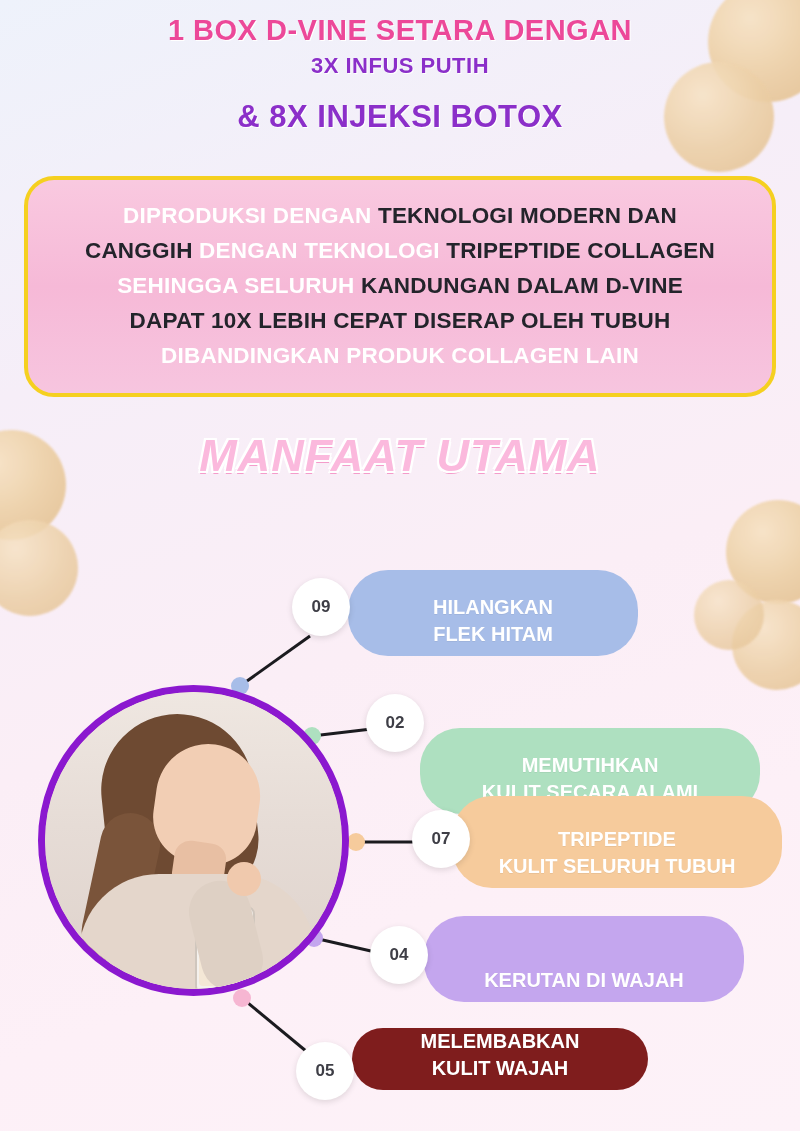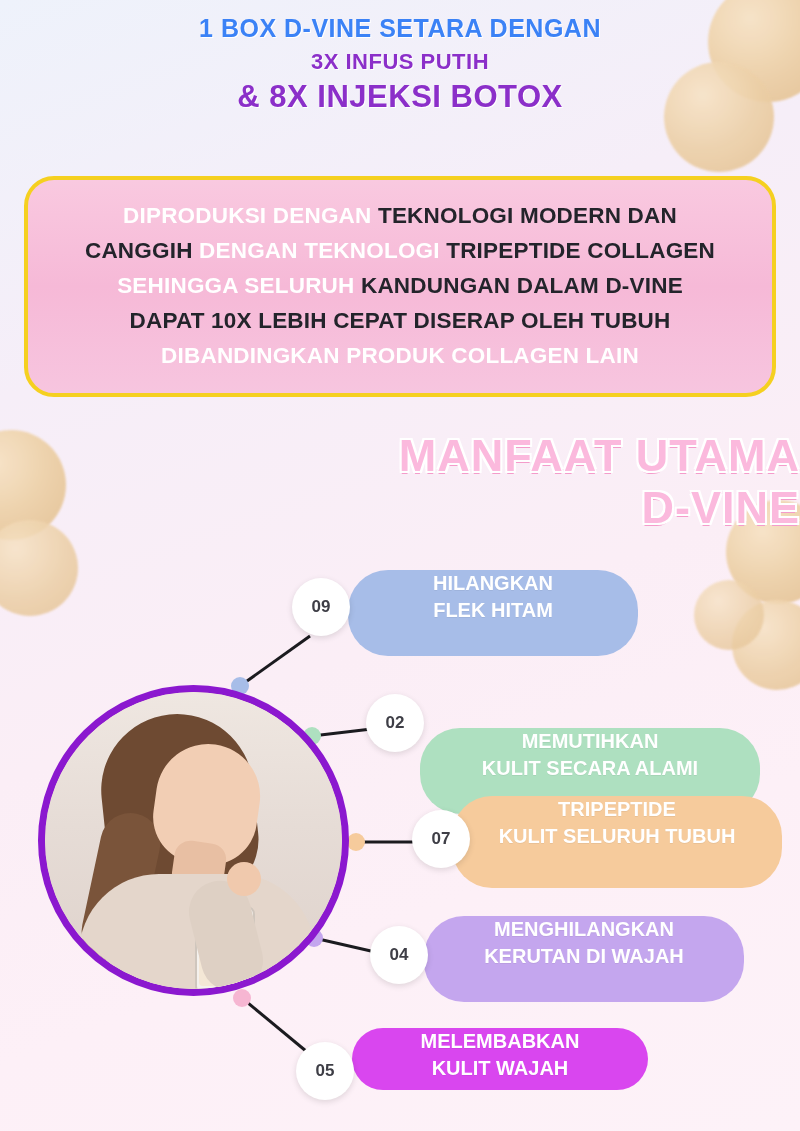--- a/index.html
+++ b/index.html
@@ -33,40 +33,40 @@
   .blob.b7 { width: 70px;  height: 70px;  right: 36px;  top: 580px; opacity:.8;}
 
   
   .headline {
     position: relative;
     padding-top: 14px;
     text-align: center;
     z-index: 3;
   }
   .headline .l1 {
-    font-size: 25px;
+    font-size: 29px;
     font-weight: bold;
     letter-spacing: .5px;
-    color: #3b82f6;
+    color: #ec4899;
     text-shadow: 1px 1px 0 #ffffff;
   }
   .headline .l2 {
     font-size: 22px;
     font-weight: bold;
     letter-spacing: .5px;
     color: #8b2fc9;
     margin-top: 6px;
     text-shadow: 1px 1px 0 #ffffff;
   }
   .headline .l3 {
     font-size: 31px;
     font-weight: bold;
     letter-spacing: .5px;
     color: #8b2fc9;
-    margin-top: 4px;
+    margin-top: 20px;
     text-shadow: 1px 1px 0 #ffffff;
   }
 
   
   .info-box {
     position: absolute;
     left: 24px;
     top: 176px;
     width: 752px;
     box-sizing: border-box;
@@ -86,22 +86,23 @@
     white-space: nowrap;
   }
   .info-box .dark { color: #23242b; }
 
   
   .section-title {
     position: absolute;
     top: 430px;
     left: 0;
     width: 100%;
-    text-align: right;
+    text-align: center;
     z-index: 3;
+    font-style: italic;
   }
   .section-title .t {
     font-size: 45px;
     font-weight: bold;
     letter-spacing: 1px;
     color: #fbb9dd;
     text-shadow:
       -2px -2px 0 #ffffff, 2px -2px 0 #ffffff,
       -2px 2px 0 #ffffff, 2px 2px 0 #ffffff,
       0 3px 0 #f49ccb;
@@ -244,40 +245,40 @@
     font-size: 17px;
     font-weight: bold;
     color: #3e3e46;
     z-index: 4;
   }
 
   
   .pill {
     position: absolute;
     display: flex;
-    align-items: flex-start;
+    align-items: flex-end;
     justify-content: center;
     text-align: center;
     border-radius: 40px;
     z-index: 2;
-    padding: 0 18px;
+    padding: 8px 18px;
     box-sizing: border-box;
   }
   .pill span {
     font-size: 20px;
     font-weight: bold;
     line-height: 27px;
     color: #ffffff;
     text-shadow: 0 1px 0 rgba(0,0,0,.05);
   }
   .pill-1 { left: 348px; top: 14px;  width: 290px; height: 86px;  background: #a7bde8; }
   .pill-2 { left: 420px; top: 128px; width: 340px; height: 86px;  background: #aee0c0; margin-top: 44px; }
   .pill-3 { left: 452px; top: 240px; width: 330px; height: 92px;  background: #f6cb9c; }
   .pill-4 { left: 424px; top: 360px; width: 320px; height: 86px;  background: #c4a6ee; }
-  .pill-5 { left: 352px; top: 472px; width: 296px; height: 62px;  background: #d946ef; }
+  .pill-5 { left: 352px; top: 472px; width: 296px; height: 62px;  background: #7f1d1d; }
 
   .num-1 { left: 292px; top: 578px; }
   .num-2 { left: 366px; top: 694px; }
   .num-3 { left: 412px; top: 810px; }
   .num-4 { left: 370px; top: 926px; }
   .num-5 { left: 296px; top: 1042px; }
 </style>
 </head>
 <body>
 
@@ -308,21 +309,20 @@
   <div class="line">
     <span class="dark">DAPAT 10X LEBIH CEPAT DISERAP OLEH TUBUH</span>
   </div>
   <div class="line">
     <span>DIBANDINGKAN PRODUK COLLAGEN LAIN</span>
   </div>
 </div>
 
 <div class="section-title">
   <div class="t">MANFAAT UTAMA</div>
-  <div class="t">D-VINE</div>
 </div>
 
 <div class="benefits">
 
   <svg class="connector-svg" viewBox="0 0 800 560">
 
     <line x1="240" y1="130" x2="310" y2="80" stroke="#1b1b1f" stroke-width="3"></line>
     <line x1="312" y1="180" x2="380" y2="172" stroke="#1b1b1f" stroke-width="3"></line>
     <line x1="356" y1="286" x2="418" y2="286" stroke="#1b1b1f" stroke-width="3"></line>
     <line x1="314" y1="382" x2="384" y2="398" stroke="#1b1b1f" stroke-width="3"></line>
@@ -364,21 +364,21 @@
     </span>
   </div>
   <div class="pill pill-3">
     <span>
       <span>TRIPEPTIDE</span><br>
       <span>KULIT SELURUH TUBUH</span>
     </span>
   </div>
   <div class="pill pill-4">
     <span>
-      <span>MENGHILANGKAN</span><br>
+      <br>
       <span>KERUTAN DI WAJAH</span>
     </span>
   </div>
   <div class="pill pill-5">
     <span>
       <span>MELEMBABKAN</span><br>
       <span>KULIT WAJAH</span>
     </span>
   </div>
 </div>

